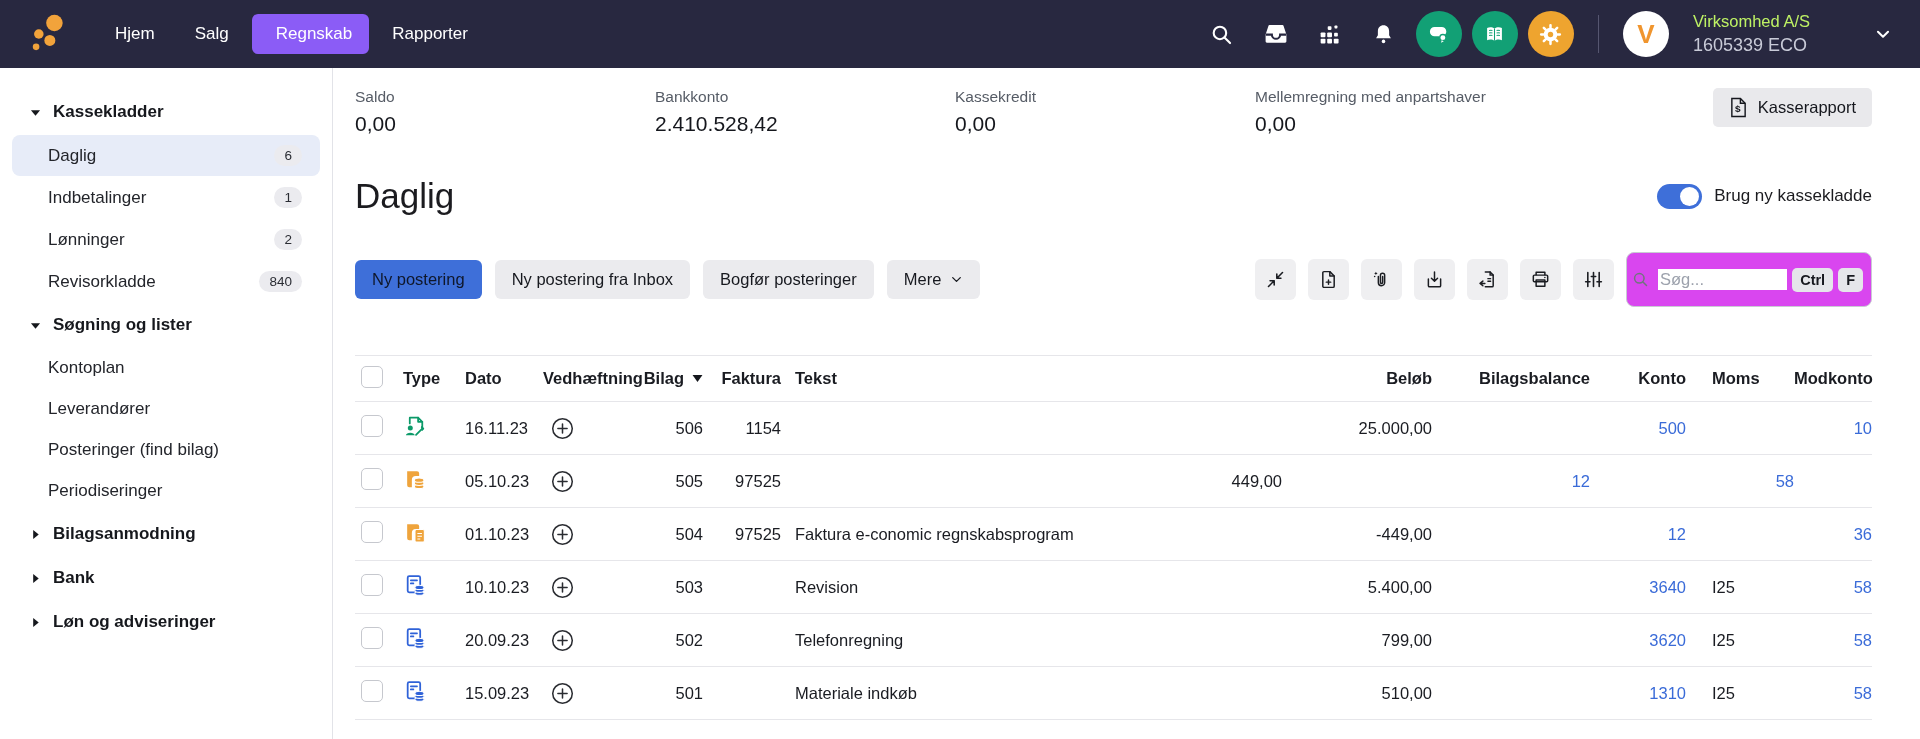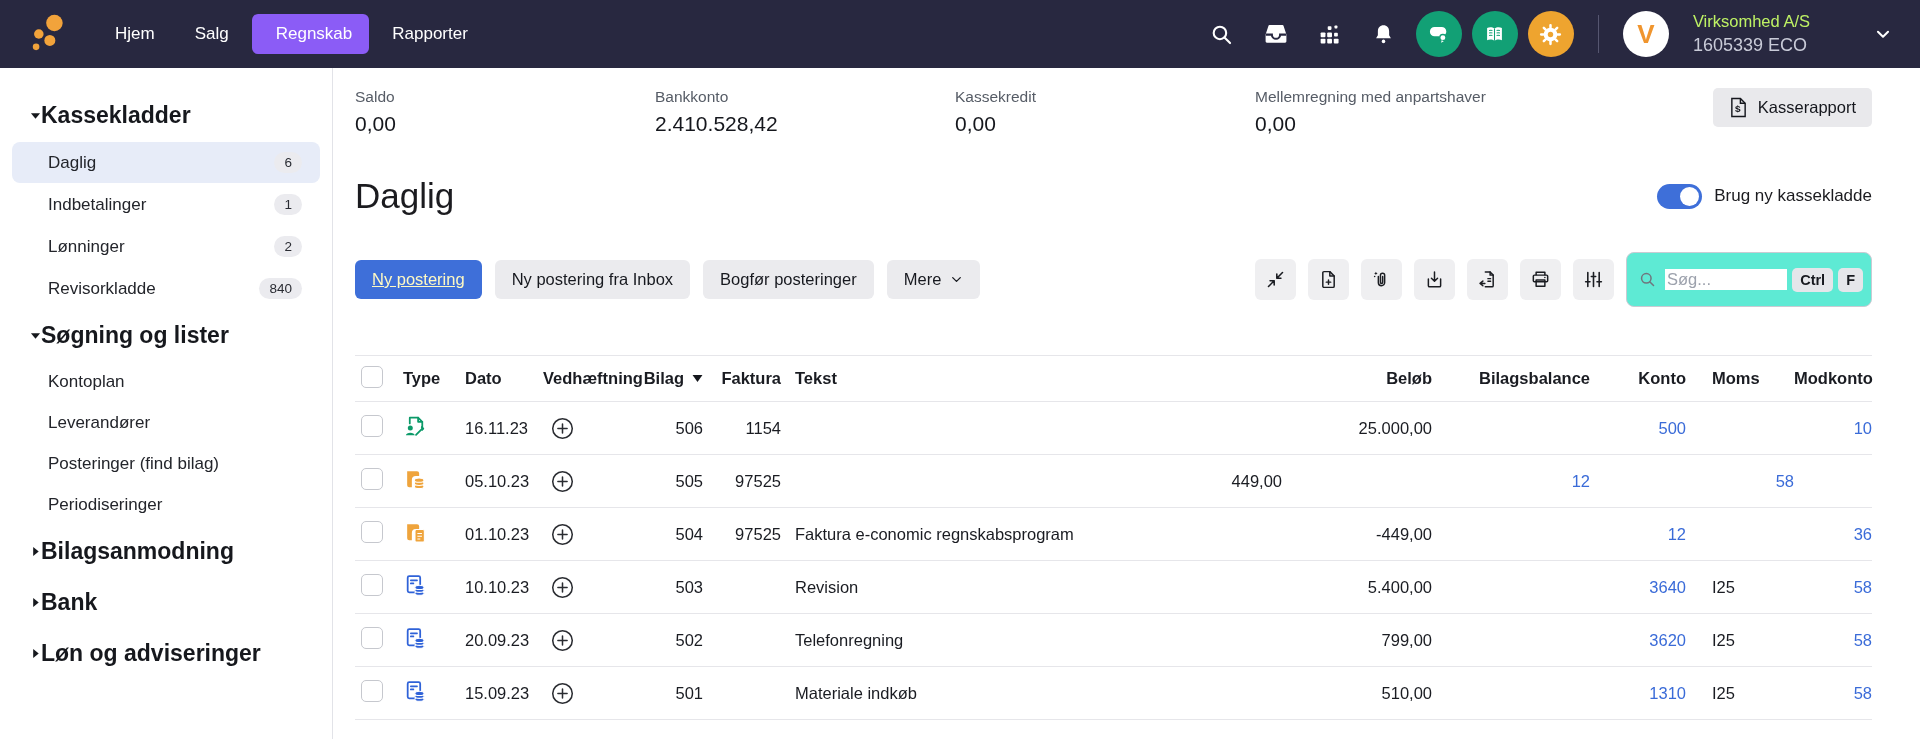--- a/index.html
+++ b/index.html
@@ -20,21 +20,21 @@
   .tb-divider{width:1px;height:38px;background:#565670;margin:0 14px;}
   .avatar{width:46px;height:46px;border-radius:50%;background:#fff;display:flex;align-items:center;justify-content:center;font-weight:bold;font-size:26px;color:#F0952E;}
   .company{margin-left:14px;line-height:1.2;}
   .company-name{color:#bef264;font-size:16.5px;}
   .company-id{color:#C9CBD8;font-size:18px;margin-top:3px;}
   .tb-chevron{margin-left:52px;display:flex;align-items:center;cursor:pointer;}
 
   
   .layout{display:flex;height:671px;}
   .sidebar{width:333px;border-right:1px solid #E2E3E8;padding-top:22px;flex-shrink:0;}
-  .side-group-header{display:flex;align-items:center;padding:12px 16px 12px 30px;font-weight:bold;font-size:23px;color:#16181D;cursor:pointer;}
+  .side-group-header{display:flex;align-items:center;gap:12px;padding:12px 16px 12px 30px;font-weight:bold;font-size:17px;color:#16181D;cursor:pointer;}
   .side-group-header .caret-down,.side-group-header .caret-right{display:none;line-height:0;}
   .side-group-header[data-expanded="true"] .caret-down{display:block;}
   .side-group-header[data-expanded="false"] .caret-right{display:block;}
   .side-item{display:flex;align-items:center;justify-content:space-between;font-size:17px;color:#23252B;padding:10px 18px 10px 36px;margin:1px 12px;border-radius:8px;cursor:pointer;}
   .side-item.selected{background:#E7ECF8;}
   .badge{background:#EBEBEF;color:#2A2C33;font-size:13.5px;padding:3px 10px;border-radius:12px;}
 
   
   .main{flex:1;padding:20px 48px 0 22px;min-width:0;}
   .summary{display:flex;align-items:flex-start;}
@@ -45,24 +45,24 @@
   .kasserapport-btn{display:flex;align-items:center;gap:10px;background:#E9E9EC;border:none;border-radius:5px;padding:9px 16px;font-size:16.5px;color:#15171D;font-family:inherit;cursor:pointer;white-space:nowrap;}
 
   .page-head{display:flex;justify-content:space-between;align-items:center;margin-top:40px;}
   .page-title{font-size:35px;font-weight:400;color:#1B1B1F;}
   .toggle-wrap{display:flex;align-items:center;gap:12px;font-size:17px;color:#1B1B1F;white-space:nowrap;}
   .switch{width:45px;height:25px;background:#3E6FD9;border-radius:13px;position:relative;cursor:pointer;flex-shrink:0;}
   .switch::after{content:"";position:absolute;right:3px;top:3px;width:19px;height:19px;background:#fff;border-radius:50%;}
 
   .toolbar{display:flex;align-items:center;margin-top:36px;gap:13px;}
   .btn{font-size:16.5px;padding:10px 17px;border-radius:6px;background:#EBEBEE;color:#17191F;border:none;font-family:inherit;cursor:pointer;display:flex;align-items:center;gap:9px;white-space:nowrap;}
-  .btn-primary{background:#3E6FD9;color:#fef9c3;text-decoration:underline;}
+  .btn-primary{background:#3E6FD9;color:#0f172a;}
   .tool-icons{margin-left:auto;display:flex;gap:12px;align-items:center;}
   .icon-btn{width:41px;height:41px;border-radius:6px;background:#EFEFF1;border:none;display:flex;align-items:center;justify-content:center;cursor:pointer;color:#1B1D22;}
-  .searchbox{width:246px;height:55px;border:1px solid #C9CBD3;border-radius:8px;display:flex;align-items:center;padding:0 8px 0 11px;background:#5eead4;}
+  .searchbox{width:246px;height:55px;border:1px solid #C9CBD3;border-radius:8px;display:flex;align-items:center;padding:0 8px 0 4px;background:#d946ef;}
   .searchbox input{border:none;outline:none;flex:1;min-width:0;font-size:16.5px;font-family:inherit;color:#1A1C22;margin-left:8px;}
   .searchbox input::placeholder{color:#9CA1AC;}
   .key-pill{background:#E5E6EA;border-radius:5px;padding:4px 8px;font-size:14.5px;font-weight:bold;color:#17191F;margin-left:5px;}
 
   
   .table{margin-top:48px;border-top:1px solid #E6E6EA;}
   .trow{display:grid;grid-template-columns:48px 56px 84px 96px 78px 78px minmax(0,1fr) 150px 158px 96px 94px 78px;align-items:center;height:53px;border-bottom:1px solid #E6E6EA;font-size:16.5px;color:#1A1C22;}
   .thead{height:46px;font-weight:bold;}
   .cell{min-width:0;}
   .c-check{padding-left:6px;}

